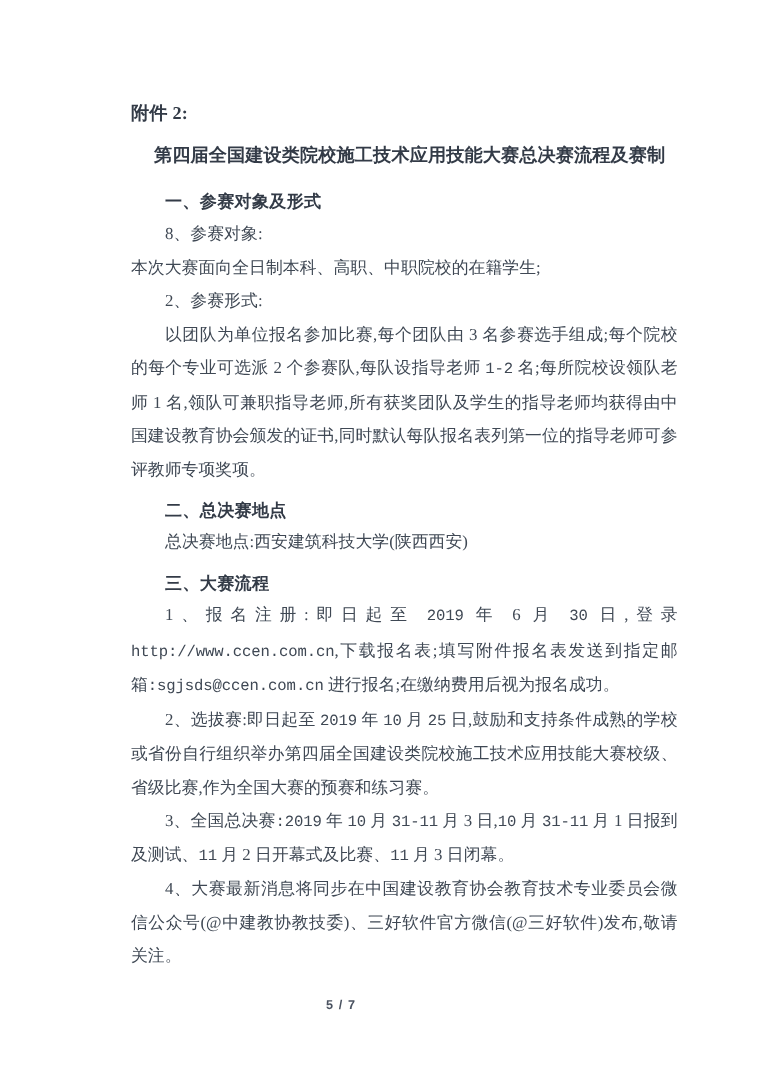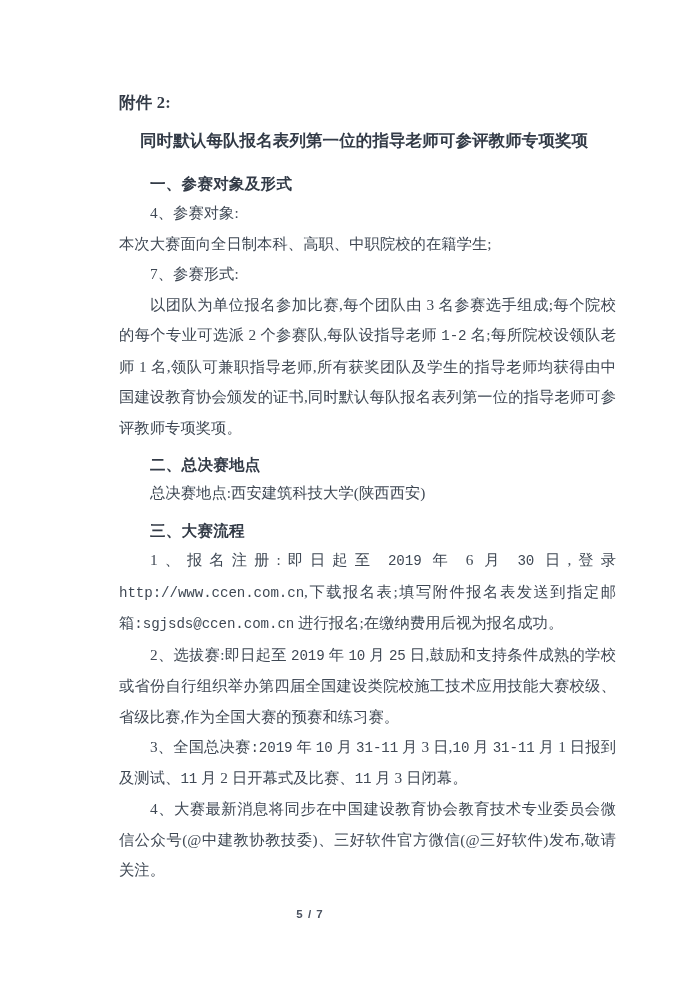--- a/index.html
+++ b/index.html
@@ -95,26 +95,26 @@
 </style>
 </head>
 <body>
 
 <div class="page">
 
   <div class="doc-body">
 
     <p class="attach-label">附件 2:</p>
 
-    <p class="doc-title">同时默认每队报名表列第一位的指导老师可参评教师专项奖项</p>
+    <p class="doc-title">第四届全国建设类院校施工技术应用技能大赛总决赛流程及赛制</p>
 
     <p class="sec-heading">一、参赛对象及形式</p>
-    <p class="para subitem">4、参赛对象:</p>
+    <p class="para subitem">8、参赛对象:</p>
     <p class="para noindent">本次大赛面向全日制本科、高职、中职院校的在籍学生;</p>
-    <p class="para subitem">7、参赛形式:</p>
+    <p class="para subitem">2、参赛形式:</p>
     <p class="para indent">以团队为单位报名参加比赛,每个团队由 3 名参赛选手组成;每个院校的每个专业可选派 2 个参赛队,每队设指导老师 <span class="mono">1-2</span> 名;每所院校设领队老师 1 名,领队可兼职指导老师,所有获奖团队及学生的指导老师均获得由中国建设教育协会颁发的证书,同时默认每队报名表列第一位的指导老师可参评教师专项奖项。</p>
 
     <p class="sec-heading tight">二、总决赛地点</p>
     <p class="para venue">总决赛地点:西安建筑科技大学(陕西西安)</p>
 
     <p class="sec-heading">三、大赛流程</p>
     <p class="para indent">1、报名注册:即日起至 <span class="mono">2019</span> 年 6 月 <span class="mono">30</span> 日,登录 <span class="mono">http://www.ccen.com.cn</span>,下载报名表;填写附件报名表发送到指定邮箱<span class="mono">:sgjsds@ccen.com.cn</span> 进行报名;在缴纳费用后视为报名成功。</p>
     <p class="para indent">2、选拔赛:即日起至 <span class="mono">2019</span> 年 <span class="mono">10</span> 月 <span class="mono">25</span> 日,鼓励和支持条件成熟的学校或省份自行组织举办第四届全国建设类院校施工技术应用技能大赛校级、省级比赛,作为全国大赛的预赛和练习赛。</p>
     <p class="para indent tightline">3、全国总决赛<span class="mono">:2019</span> 年 <span class="mono">10</span> 月 <span class="mono">31-11</span> 月 3 日,<span class="mono">10</span> 月 <span class="mono">31-11</span> 月 1 日报到及测试、<span class="mono">11</span> 月 2 日开幕式及比赛、<span class="mono">11</span> 月 3 日闭幕。</p>
     <p class="para indent">4、大赛最新消息将同步在中国建设教育协会教育技术专业委员会微信公众号(@中建教协教技委)、三好软件官方微信(@三好软件)发布,敬请关注。</p>

